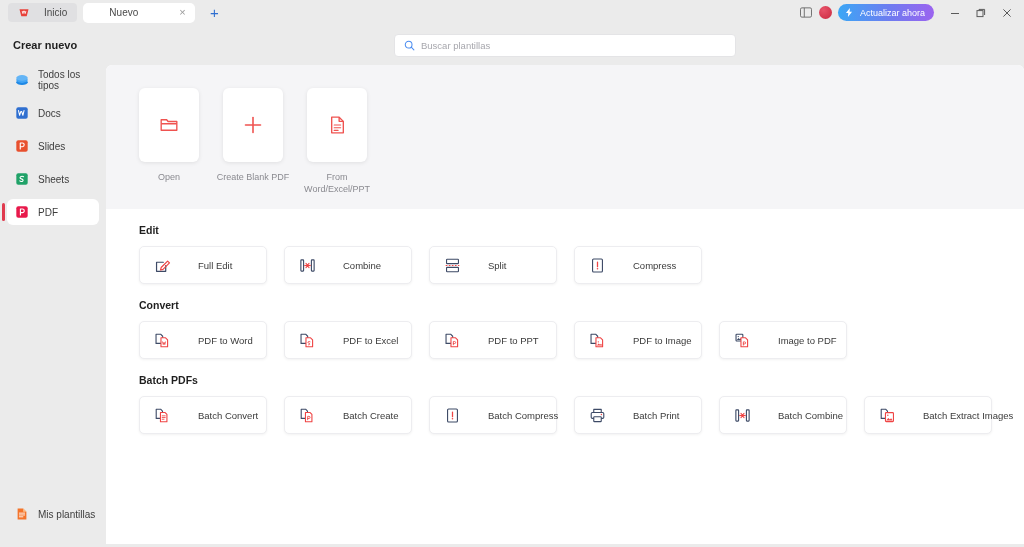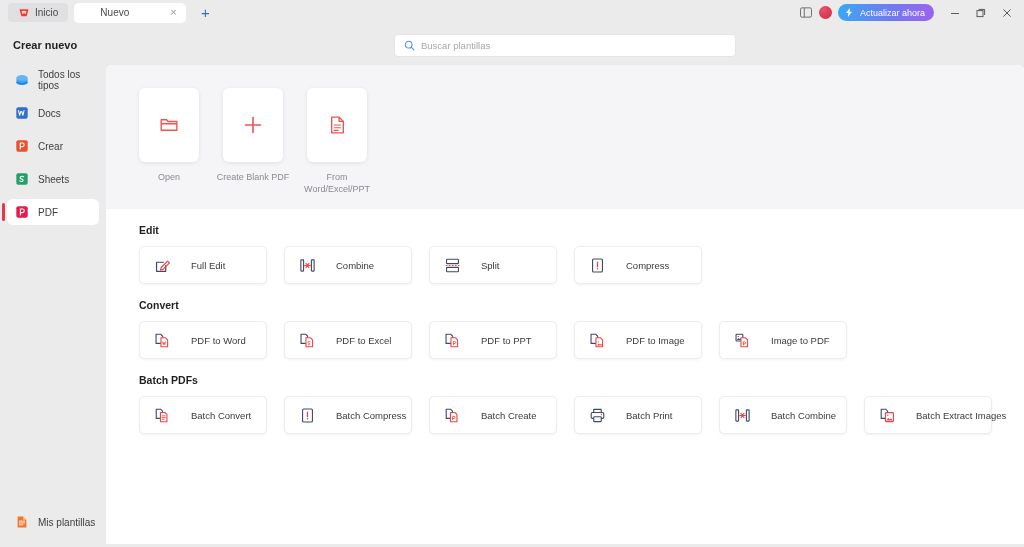--- a/index.html
+++ b/index.html
@@ -14,21 +14,21 @@
   
   .titlebar {
     height: 25px; width: 100%;
     background: #ebebeb;
     display: flex; align-items: center;
     padding: 0 2px 0 8px;
     position: relative;
   }
   .tab {
     height: 19px;
-    display: flex; align-items: center; gap: 5px;
+    display: flex; align-items: center; gap: 14px;
     padding: 0 10px;
     border-radius: 4px;
     font-size: 10px; color: #4a4a4a;
     cursor: default;
   }
   .tab.home { background: #e0e0e2; }
   .tab.active {
     background: #ffffff;
     width: 112px;
     justify-content: space-between;
@@ -110,21 +110,21 @@
     cursor: pointer;
   }
   .side-item.active { background: #ffffff; }
   .side-item.active::before {
     content: ""; position: absolute; left: -5px; top: 4px;
     width: 3px; height: 18px; border-radius: 2px;
     background: #e03a4e;
   }
   .side-ico { width: 14px; height: 14px; flex-shrink: 0; }
   .side-bottom {
-    position: absolute; bottom: 12px; left: 0; right: 0;
+    position: absolute; bottom: 20px; left: 0; right: 0;
   }
   .side-bottom .side-item { margin-bottom: 0; }
 
   
   .content {
     flex: 1;
     background: #ebebeb;
     overflow: hidden;
     position: relative;
   }
@@ -183,21 +183,21 @@
   .grid {
     display: flex; flex-wrap: wrap; gap: 17px;
     width: 890px;
   }
   .card {
     width: 128px; height: 38px;
     background: #fff;
     border: 1px solid #ededf0;
     border-radius: 5px;
     box-shadow: 0 1px 3px rgba(0,0,0,0.055);
-    display: flex; align-items: center; gap: 20px;
+    display: flex; align-items: center; gap: 27px;
     padding-left: 14px;
     font-size: 9.5px; color: #3a3a3a;
     cursor: pointer;
   }
   .card-ico { width: 17px; height: 17px; flex-shrink: 0; }
   .card-label { white-space: nowrap; }
 </style>
 </head>
 <body>
 
@@ -272,21 +272,21 @@
         <path d="M4 5.2l1.3 5.4L6.6 6.4h1.1l1.3 4.2 1.3-5.4" fill="none" stroke="#fff" stroke-width="1.2" stroke-linejoin="round" stroke-linecap="round"></path>
       </svg>
       <span>Docs</span>
     </div>
 
     <div class="side-item">
       <svg class="side-ico" viewBox="0 0 16 16">
         <rect x="1.5" y="1.5" width="13" height="13" rx="2.2" fill="#e8502e"></rect>
         <path d="M6 11.4V4.6h2.4a2.1 2.1 0 0 1 0 4.2H6" fill="none" stroke="#fff" stroke-width="1.3" stroke-linecap="round" stroke-linejoin="round"></path>
       </svg>
-      <span>Crear</span>
+      <span>Slides</span>
     </div>
 
     <div class="side-item">
       <svg class="side-ico" viewBox="0 0 16 16">
         <rect x="1.5" y="1.5" width="13" height="13" rx="2.2" fill="#20a268"></rect>
         <path d="M9.8 5.4a3.2 3.2 0 0 0-3.6.2c-.9.8-.3 1.9.8 2.2 1.2.3 2.3.5 2.3 1.6 0 1-1.1 1.6-2.4 1.4a3.3 3.3 0 0 1-1.4-.6" fill="none" stroke="#fff" stroke-width="1.2" stroke-linecap="round"></path>
       </svg>
       <span>Sheets</span>
     </div>
 
@@ -476,34 +476,34 @@
                   <line x1="9.6" y1="10.4" x2="13.2" y2="10.4"></line>
                   <line x1="9.6" y1="12.4" x2="13.2" y2="12.4"></line>
                   <line x1="9.6" y1="14.4" x2="11.8" y2="14.4"></line>
                 </g>
               </svg>
               <span class="card-label">Batch Convert</span>
             </div>
 
             <div class="card">
               <svg class="card-ico" viewBox="0 0 20 20">
+                <path d="M2.6 2.6h5.2l2.2 2.2v8.6H2.6z" fill="none" stroke="#3d4a66" stroke-width="1.3" stroke-linejoin="round"></path>
+                <path d="M7.6 6.4h5.2l2.4 2.4v8.6H7.6z" fill="#fff" stroke="#ef4444" stroke-width="1.3" stroke-linejoin="round"></path>
+                <path d="M10.2 15v-4h1.6a1.25 1.25 0 0 1 0 2.5h-1.6" fill="none" stroke="#ef4444" stroke-width="1" stroke-linejoin="round" stroke-linecap="round"></path>
+              </svg>
+              <span class="card-label">Batch Create</span>
+            </div>
+
+            <div class="card">
+              <svg class="card-ico" viewBox="0 0 20 20">
                 <rect x="4.2" y="2.4" width="11.6" height="15.2" rx="1.2" fill="none" stroke="#3d4a66" stroke-width="1.3"></rect>
                 <line x1="10" y1="6" x2="10" y2="11.4" stroke="#ef4444" stroke-width="1.5" stroke-linecap="round"></line>
                 <circle cx="10" cy="13.8" r="0.95" fill="#ef4444"></circle>
               </svg>
               <span class="card-label">Batch Compress</span>
-            </div>
-
-            <div class="card">
-              <svg class="card-ico" viewBox="0 0 20 20">
-                <path d="M2.6 2.6h5.2l2.2 2.2v8.6H2.6z" fill="none" stroke="#3d4a66" stroke-width="1.3" stroke-linejoin="round"></path>
-                <path d="M7.6 6.4h5.2l2.4 2.4v8.6H7.6z" fill="#fff" stroke="#ef4444" stroke-width="1.3" stroke-linejoin="round"></path>
-                <path d="M10.2 15v-4h1.6a1.25 1.25 0 0 1 0 2.5h-1.6" fill="none" stroke="#ef4444" stroke-width="1" stroke-linejoin="round" stroke-linecap="round"></path>
-              </svg>
-              <span class="card-label">Batch Create</span>
             </div>
 
             <div class="card">
               <svg class="card-ico" viewBox="0 0 20 20">
                 <path d="M5.6 6.4V2.8h8.8v3.6" fill="none" stroke="#3d4a66" stroke-width="1.3" stroke-linejoin="round"></path>
                 <rect x="2.6" y="6.4" width="14.8" height="7" rx="1.4" fill="none" stroke="#3d4a66" stroke-width="1.3"></rect>
                 <rect x="5.6" y="11.4" width="8.8" height="5.8" rx="0.8" fill="#fff" stroke="#3d4a66" stroke-width="1.3"></rect>
                 <circle cx="14.6" cy="8.8" r="0.85" fill="#ef4444"></circle>
               </svg>
               <span class="card-label">Batch Print</span>

